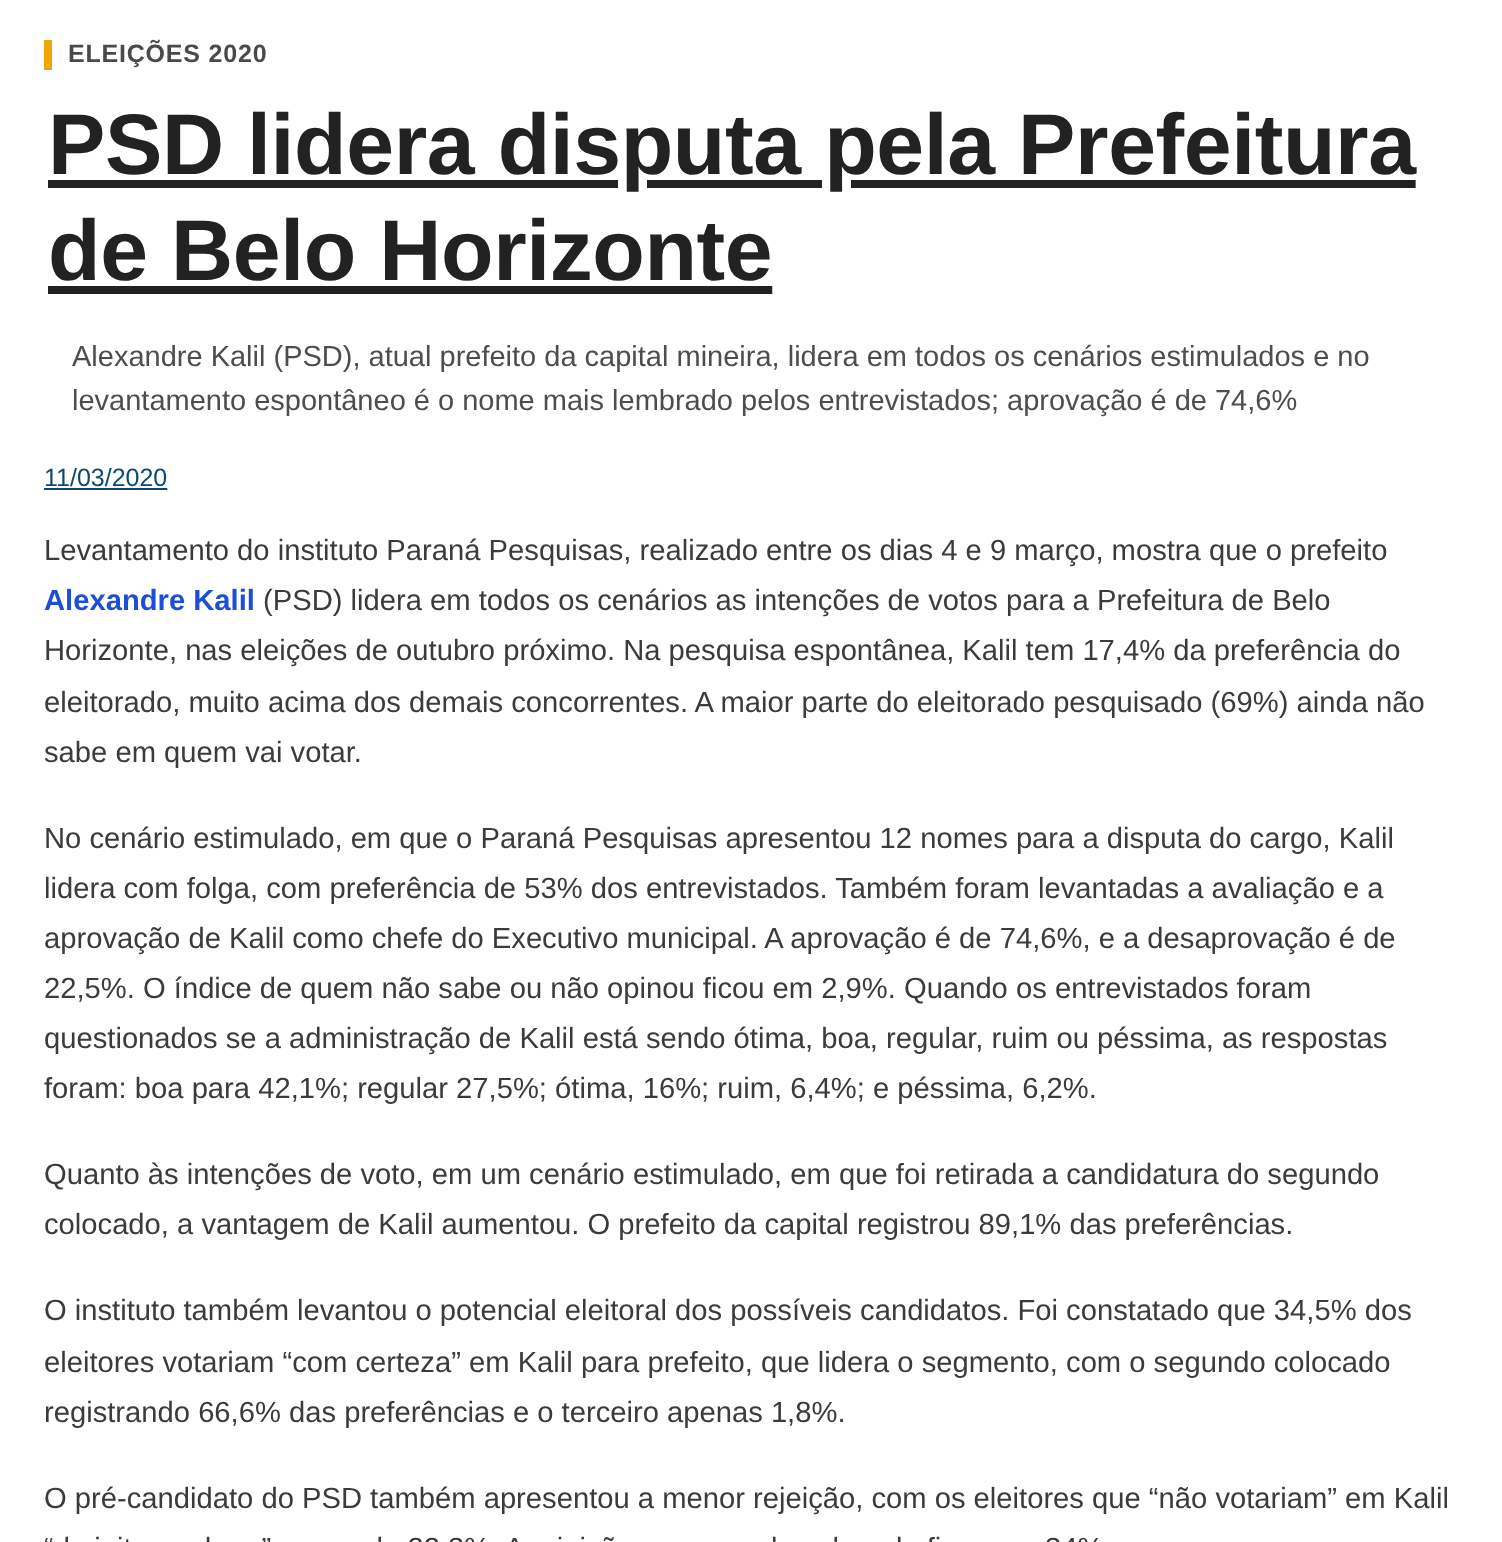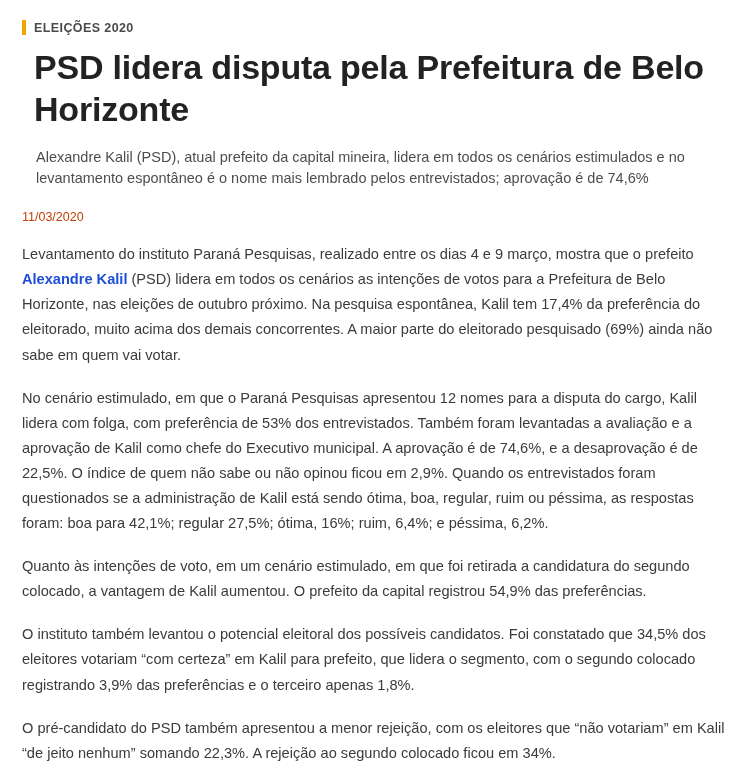--- a/index.html
+++ b/index.html
@@ -17,56 +17,58 @@
   .page {
     box-sizing: border-box;
     width: 751px;
     min-height: 771px;
     padding: 18px 22px 10px 22px;
     background: #fff;
     border-bottom: 1px solid #e4e4e4;
   }
   .kicker {
     display: flex;
-    align-items: center;
+    align-items: flex-start;
     gap: 8px;
     margin: 2px 0 12px 0;
   }
   .kicker-bar {
     width: 4px;
     height: 15px;
     background: #f0a500;
     display: block;
   }
   .kicker-text {
     font-size: 12.5px;
     font-weight: bold;
     letter-spacing: 0.4px;
     color: #4a4a4a;
     text-transform: uppercase;
   }
   .headline {
-    font-size: 34px;
+    font-size: 43px;
     line-height: 1.23;
     font-weight: bold;
     color: #222222;
-    margin: 0 0 16px 12px;
+    margin: 0 0 16px 2px;
     letter-spacing: -0.2px;
+    text-decoration: underline;
   }
   .standfirst {
     font-size: 14.5px;
     line-height: 1.5;
     color: #4d4d4d;
     margin: 0 0 20px 14px;
     max-width: 700px;
   }
   .date {
     font-size: 12.5px;
-    color: #c2410c;
+    color: #0c4a6e;
     margin: 0 0 18px 0;
+    text-decoration: underline;
   }
   .body p {
     font-size: 14.6px;
     line-height: 1.72;
     color: #3b3b3b;
     margin: 0 0 18px 0;
     text-align: left;
   }
   .body p:last-child {
     margin-bottom: 0;
@@ -90,18 +92,18 @@
 
   <p class="standfirst">Alexandre Kalil (PSD), atual prefeito da capital mineira, lidera em todos os cenários estimulados e no levantamento espontâneo é o nome mais lembrado pelos entrevistados; aprovação é de 74,6%</p>
 
   <div class="date">11/03/2020</div>
 
   <div class="body">
     <p>
       <span>Levantamento do instituto Paraná Pesquisas, realizado entre os dias 4 e 9 março, mostra que o prefeito </span><strong>Alexandre Kalil</strong><span> (PSD) lidera em todos os cenários as intenções de votos para a Prefeitura de Belo Horizonte, nas eleições de outubro próximo. Na pesquisa espontânea, Kalil tem 17,4% da preferência do eleitorado, muito acima dos demais concorrentes. A maior parte do eleitorado pesquisado (69%) ainda não sabe em quem vai votar.</span>
     </p>
     <p>No cenário estimulado, em que o Paraná Pesquisas apresentou 12 nomes para a disputa do cargo, Kalil lidera com folga, com preferência de 53% dos entrevistados. Também foram levantadas a avaliação e a aprovação de Kalil como chefe do Executivo municipal. A aprovação é de 74,6%, e a desaprovação é de 22,5%. O índice de quem não sabe ou não opinou ficou em 2,9%. Quando os entrevistados foram questionados se a administração de Kalil está sendo ótima, boa, regular, ruim ou péssima, as respostas foram: boa para 42,1%; regular 27,5%; ótima, 16%; ruim, 6,4%; e péssima, 6,2%.</p>
-    <p>Quanto às intenções de voto, em um cenário estimulado, em que foi retirada a candidatura do segundo colocado, a vantagem de Kalil aumentou. O prefeito da capital registrou 54,9% das preferências.</p>
-    <p>O instituto também levantou o potencial eleitoral dos possíveis candidatos. Foi constatado que 34,5% dos eleitores votariam “com certeza” em Kalil para prefeito, que lidera o segmento, com o segundo colocado registrando 3,9% das preferências e o terceiro apenas 1,8%.</p>
+    <p>Quanto às intenções de voto, em um cenário estimulado, em que foi retirada a candidatura do segundo colocado, a vantagem de Kalil aumentou. O prefeito da capital registrou 89,1% das preferências.</p>
+    <p>O instituto também levantou o potencial eleitoral dos possíveis candidatos. Foi constatado que 34,5% dos eleitores votariam “com certeza” em Kalil para prefeito, que lidera o segmento, com o segundo colocado registrando 66,6% das preferências e o terceiro apenas 1,8%.</p>
     <p>O pré-candidato do PSD também apresentou a menor rejeição, com os eleitores que “não votariam” em Kalil “de jeito nenhum” somando 22,3%. A rejeição ao segundo colocado ficou em 34%.</p>
   </div>
 
 </div>
 
 </body></html>

